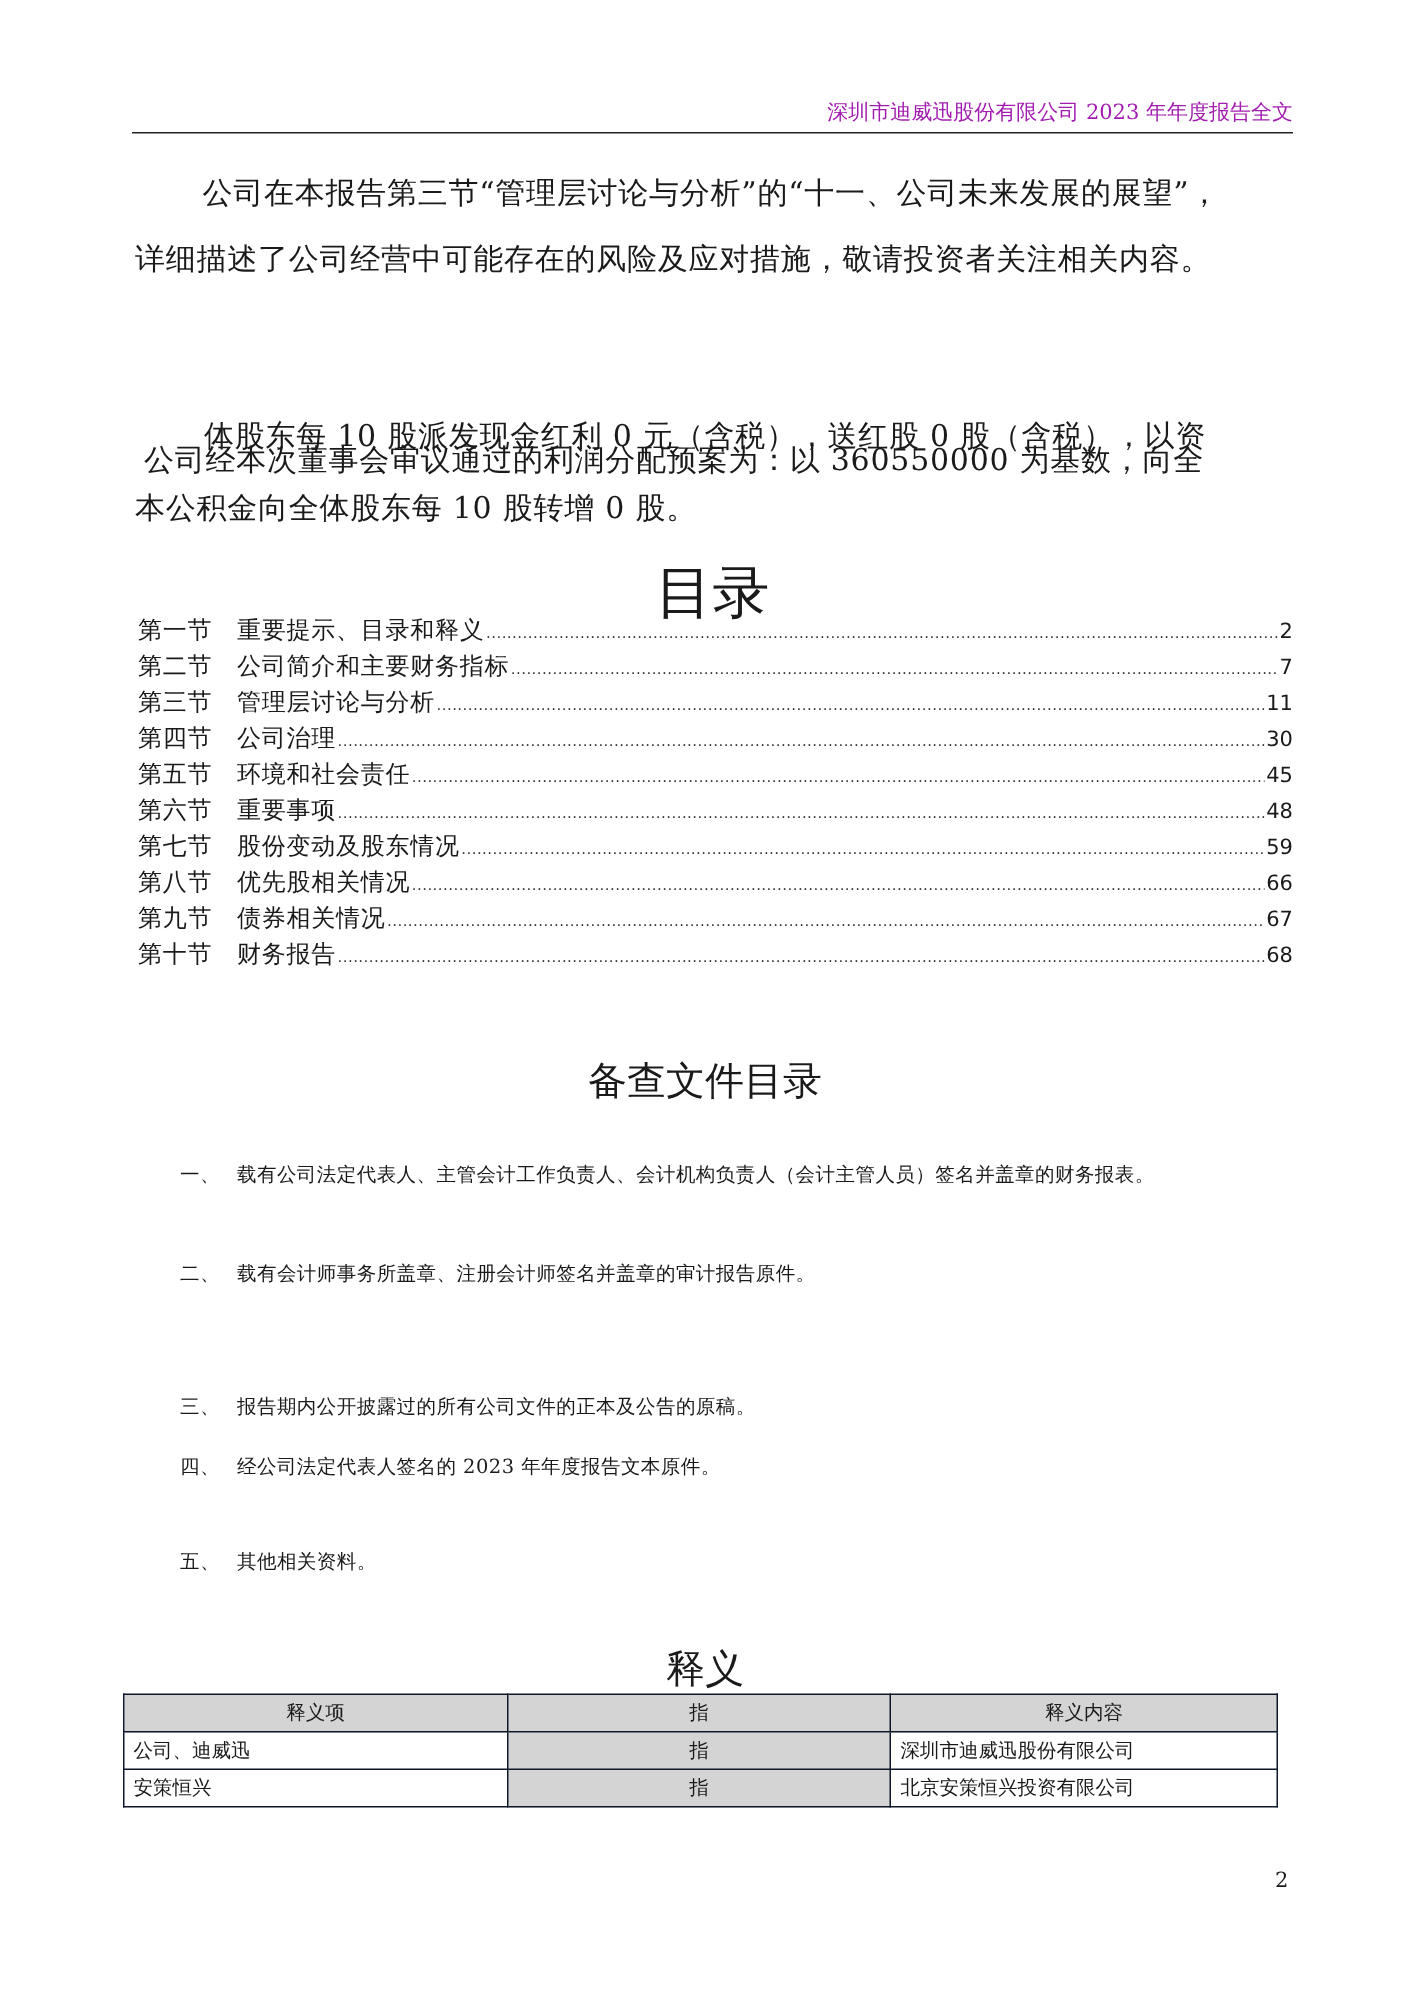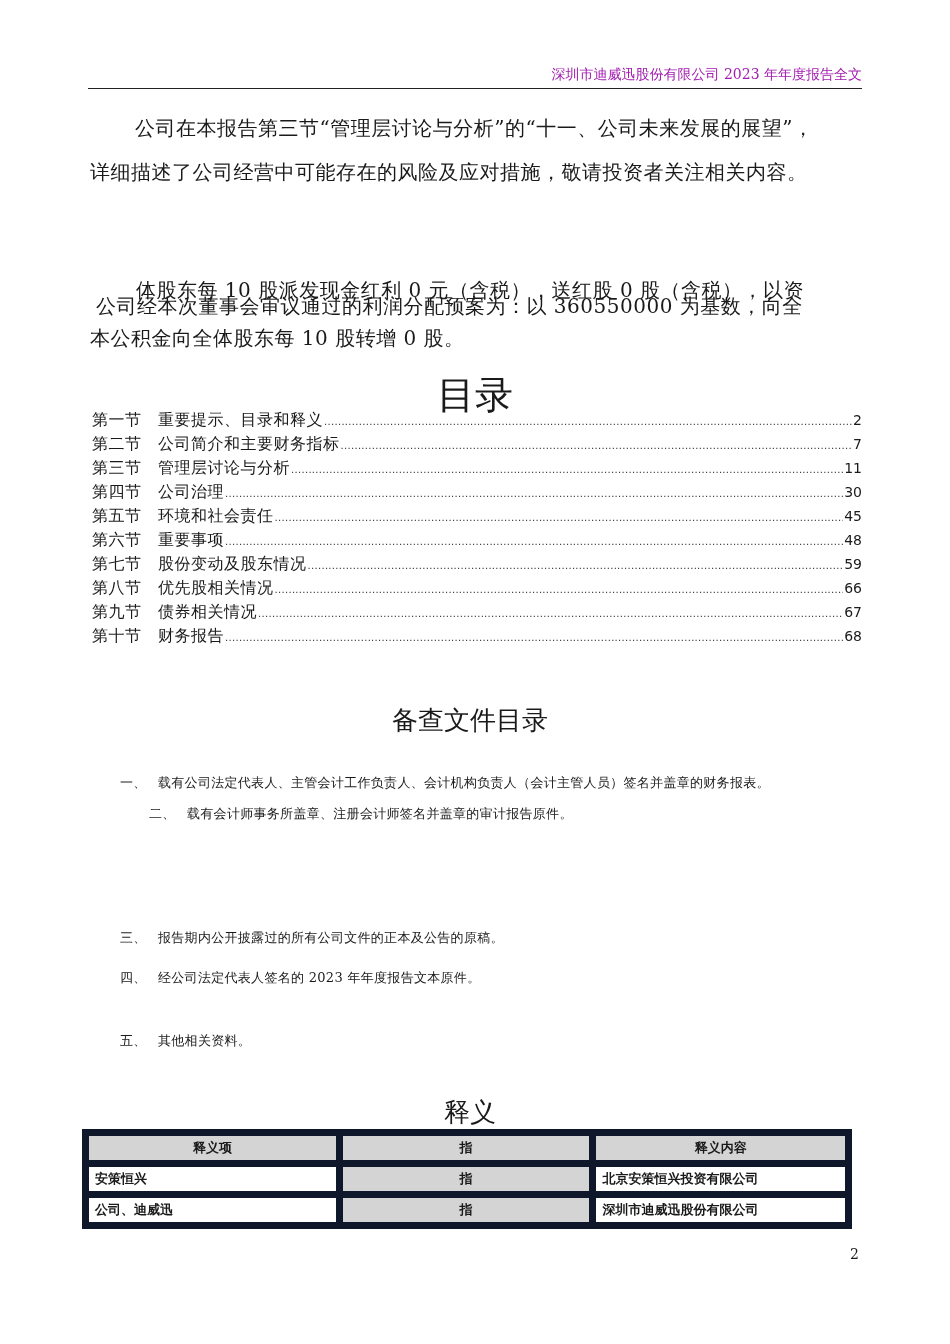--- a/index.html
+++ b/index.html
@@ -19,21 +19,21 @@
   .toc-sec { white-space: nowrap; width: 66px; letter-spacing: 0.5px; }
   .toc-label { white-space: nowrap; letter-spacing: 0.5px; }
   .toc-dots { flex: 1; overflow: hidden; white-space: nowrap; font-family: "DejaVu Sans", sans-serif; font-size: 10px; color: #333; letter-spacing: 0.3px; margin: 0 1px; }
   .toc-dots::after { content: "................................................................................................................................................................................................................................................................................................................................................................................"; }
   .toc-page { font-family: "DejaVu Sans", sans-serif; font-size: 14px; white-space: nowrap; }
   .ref-title { left: 0; width: 940px; top: 703px; text-align: center; font-size: 26px; }
   .ref-item { left: 120px; font-size: 13px; white-space: nowrap; letter-spacing: 0.3px; }
   .ref-num { display: inline-block; width: 38px; }
   .def-title { left: 0; width: 940px; top: 1095px; text-align: center; font-size: 26px; }
   table.def { position: absolute; left: 82px; top: 1129px; width: 770px; border-collapse: collapse; font-size: 13px; }
-  table.def td, table.def th { border: 7px solid #0f172a; height: 24px; padding: 0 6px; font-weight: bold; margin-top: 20px; }
+  table.def td, table.def th { border: 1px solid #0f172a; height: 24px; padding: 0 6px; font-weight: normal; margin-top: 20px; }
   table.def th { background: #d4d4d4; text-align: center; }
   table.def td.mid { background: #d4d4d4; text-align: center; }
   .page-num { left: 850px; top: 1246px; font-size: 14px; }
 </style>
 </head>
 <body>
 
 <div class="abs header-text">深圳市迪威迅股份有限公司 2023 年年度报告全文</div>
 <div class="abs header-rule"></div>
 
@@ -103,21 +103,21 @@
     <span class="toc-label">财务报告</span>
     <span class="toc-dots"></span>
     <span class="toc-page">68</span>
   </div>
 </div>
 
 <div class="abs ref-title">备查文件目录</div>
 <div class="abs ref-item" style="top:774px;">
   <span class="ref-num">一、</span><span>载有公司法定代表人、主管会计工作负责人、会计机构负责人（会计主管人员）签名并盖章的财务报表。</span>
 </div>
-<div class="abs ref-item" style="top:805px;margin-left:29px;">
+<div class="abs ref-item" style="top:840px;">
   <span class="ref-num">二、</span><span>载有会计师事务所盖章、注册会计师签名并盖章的审计报告原件。</span>
 </div>
 <div class="abs ref-item" style="top:905px;margin-top:24px;">
   <span class="ref-num">三、</span><span>报告期内公开披露过的所有公司文件的正本及公告的原稿。</span>
 </div>
 <div class="abs ref-item" style="top:969px;">
   <span class="ref-num">四、</span><span>经公司法定代表人签名的 2023 年年度报告文本原件。</span>
 </div>
 <div class="abs ref-item" style="top:1032px;">
   <span class="ref-num">五、</span><span>其他相关资料。</span>
@@ -130,25 +130,25 @@
       <col style="width:256px">
       <col style="width:258px">
     </colgroup>
   <tbody>
       <tr>
     <th>释义项</th>
     <th>指</th>
     <th>释义内容</th>
   </tr>
   <tr>
+    <td>公司、迪威迅</td>
+    <td class="mid">指</td>
+    <td>深圳市迪威迅股份有限公司</td>
+  </tr>
+  <tr>
     <td>安策恒兴</td>
     <td class="mid">指</td>
     <td>北京安策恒兴投资有限公司</td>
-  </tr>
-  <tr>
-    <td>公司、迪威迅</td>
-    <td class="mid">指</td>
-    <td>深圳市迪威迅股份有限公司</td>
   </tr>
 </tbody>
   </table>
 
 <div class="abs page-num">2</div>
 
 </body></html>

